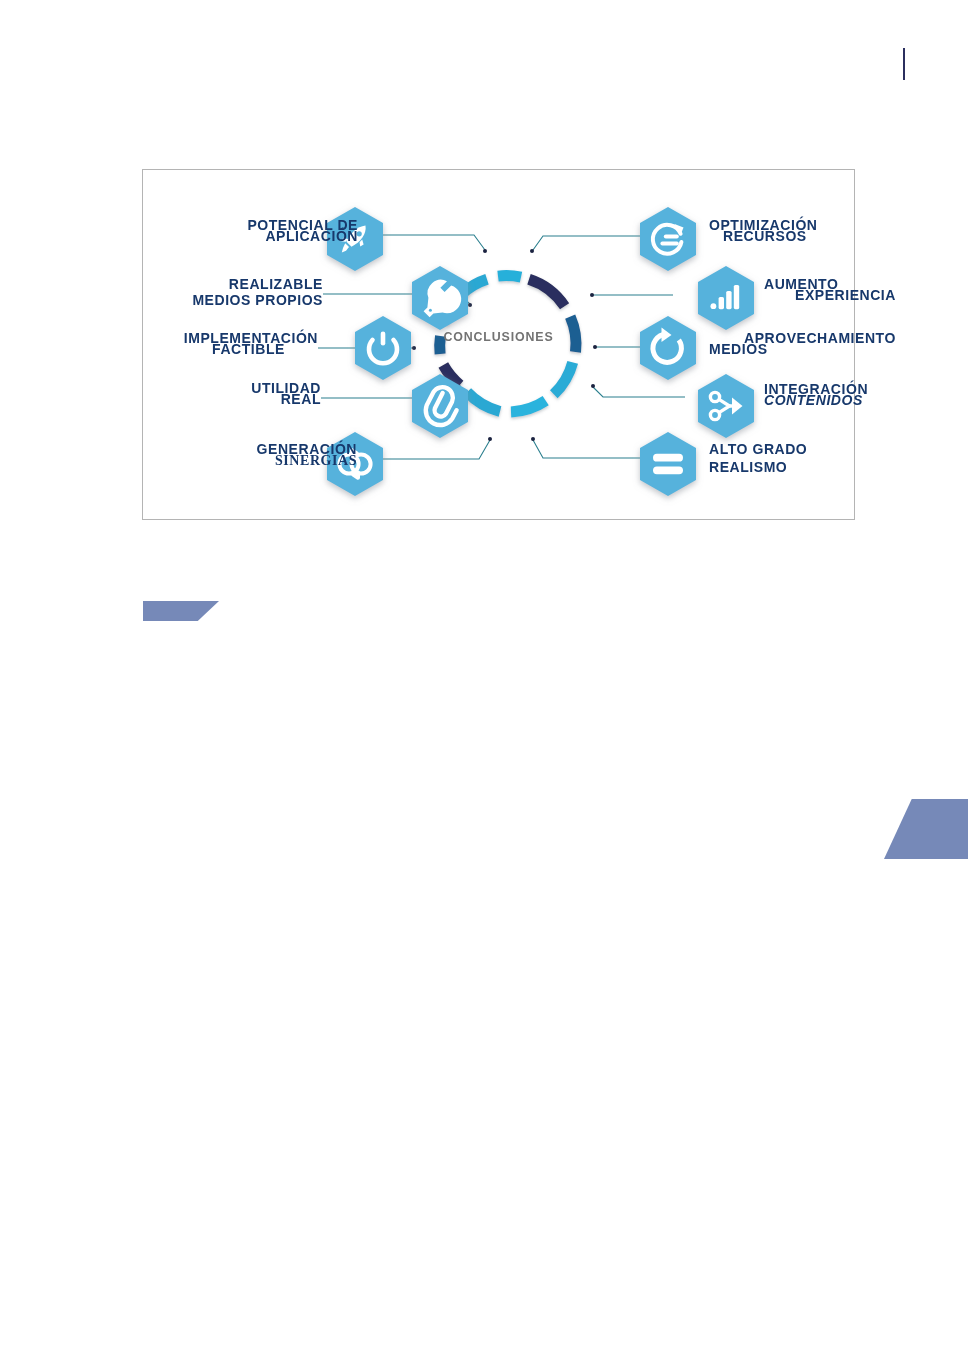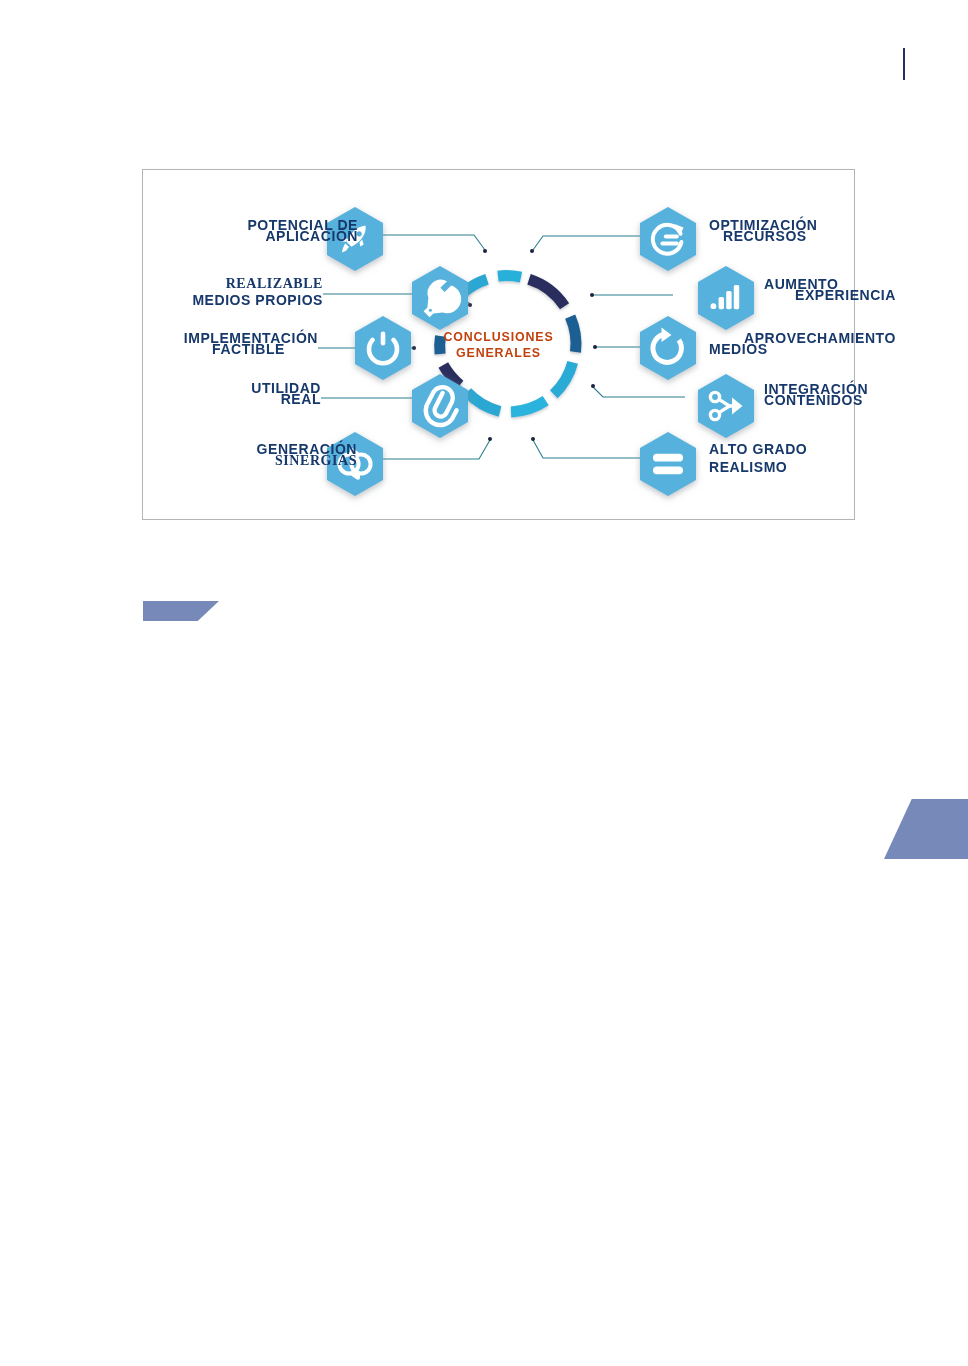--- a/index.html
+++ b/index.html
@@ -79,21 +79,21 @@
   .node-label.left-aligned  { text-align: center; }
 
   .center-title {
     position: absolute;
     left: 0;
     width: 100%;
     text-align: center;
     font-family: "Liberation Sans", sans-serif;
     font-size: 12.4px;
     font-weight: bold;
-    color: #c2410c;
+    color: #737373;
     letter-spacing: 0.85px;
     line-height: 16px;
     text-transform: uppercase;
   }
 </style>
 </head>
 <body>
 
 <div id="page-marker-top"></div>
 
@@ -252,26 +252,25 @@
     <g filter="url(#hexshadow)">
       <polygon points="525,262 553,278 553,310 525,326 497,310 497,278" fill="#56b2dc"></polygon>
       <g transform="translate(525,294)" fill="#ffffff">
         <rect x="-15.0" y="-10.2" width="30.0" height="7.8" rx="3.9"></rect>
         <rect x="-15.0" y="2.4" width="30.0" height="7.8" rx="3.9"></rect>
       </g>
     </g>
   </svg>
 
   <div class="center-title" style="top:159px;">CONCLUSIONES</div>
-  <div class="center-title" style="top:175px;">GENERALES</div>
 
   <div class="node-label right-aligned" style="left:10px; top:50px;  width:205px;">POTENCIAL DE</div>
   <div class="node-label right-aligned" style="left:10px; top:60.5px; width:205px;text-align:right;">APLICACIÓN</div>
 
-  <div class="node-label right-aligned" style="left:0px; top:109px; width:180px;font-family:Liberation Serif, serif;">REALIZABLE</div>
+  <div class="node-label right-aligned" style="left:0px; top:109px; width:180px;">REALIZABLE</div>
   <div class="node-label right-aligned" style="left:0px; top:125px; width:180px;">MEDIOS PROPIOS</div>
 
   <div class="node-label right-aligned" style="left:0px; top:163px; width:175px;">IMPLEMENTACIÓN</div>
   <div class="node-label right-aligned" style="left:18px; top:173.5px; width:175px;text-align:center;">FACTIBLE</div>
 
   <div class="node-label right-aligned" style="left:0px; top:213px; width:178px;">UTILIDAD</div>
   <div class="node-label right-aligned" style="left:0px; top:223.5px; width:178px;">REAL</div>
 
   <div class="node-label right-aligned" style="left:10px; top:274px; width:204px;">GENERACIÓN</div>
   <div class="node-label right-aligned" style="left:10px; top:286px; width:204px;font-family:Liberation Serif, serif;">SINERGIAS</div>
@@ -279,21 +278,21 @@
   <div class="node-label left-aligned" style="left:566px; top:50px;">OPTIMIZACIÓN</div>
   <div class="node-label left-aligned" style="left:580px; top:60.5px;">RECURSOS</div>
 
   <div class="node-label left-aligned" style="left:621px; top:109px;">AUMENTO</div>
   <div class="node-label left-aligned" style="left:621px; top:119.5px;margin-left:31px;">EXPERIENCIA</div>
 
   <div class="node-label left-aligned" style="left:566px; top:163px;margin-left:35px;">APROVECHAMIENTO</div>
   <div class="node-label left-aligned" style="left:566px; top:173.5px;">MEDIOS</div>
 
   <div class="node-label left-aligned" style="left:621px; top:214px;">INTEGRACIÓN</div>
-  <div class="node-label left-aligned" style="left:621px; top:224.5px;">CONTENIDOS</div>
+  <div class="node-label left-aligned" style="left:621px; top:224.5px;font-style:italic;">CONTENIDOS</div>
 
   <div class="node-label left-aligned" style="left:566px; top:274px;">ALTO GRADO</div>
   <div class="node-label left-aligned" style="left:566px; top:292px;">REALISMO</div>
 
 </div>
 
 <div id="bottom-tag"></div>
 <div id="edge-tab"></div>
 
 </body></html>

